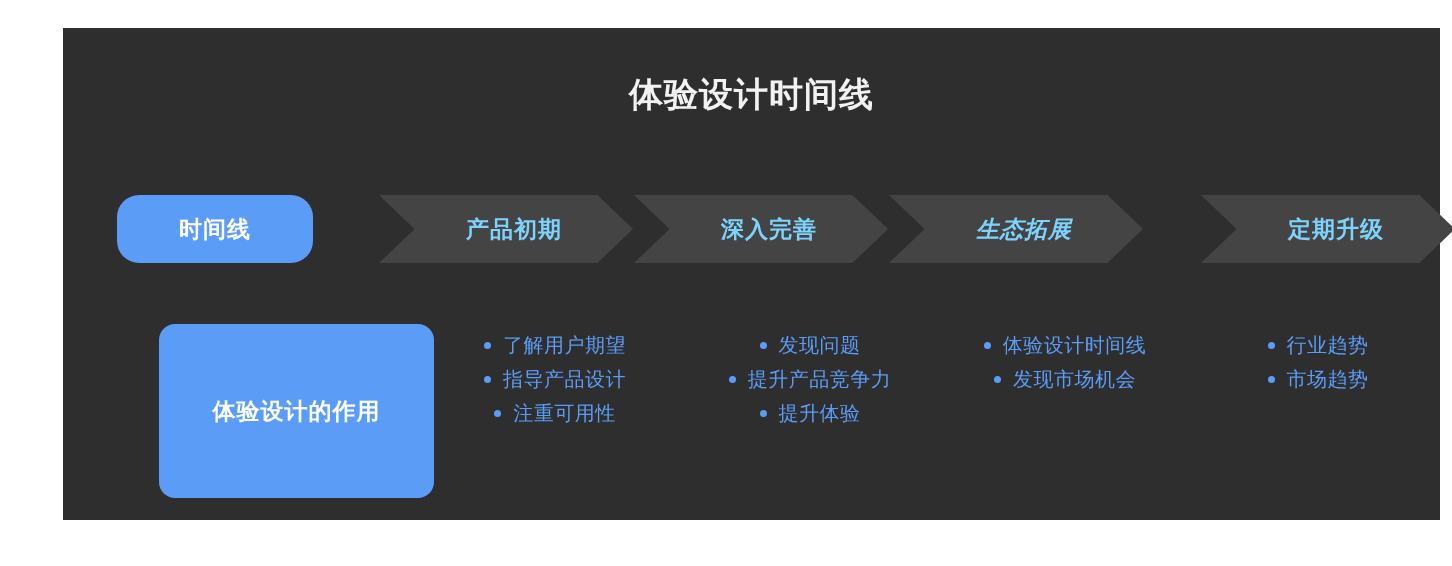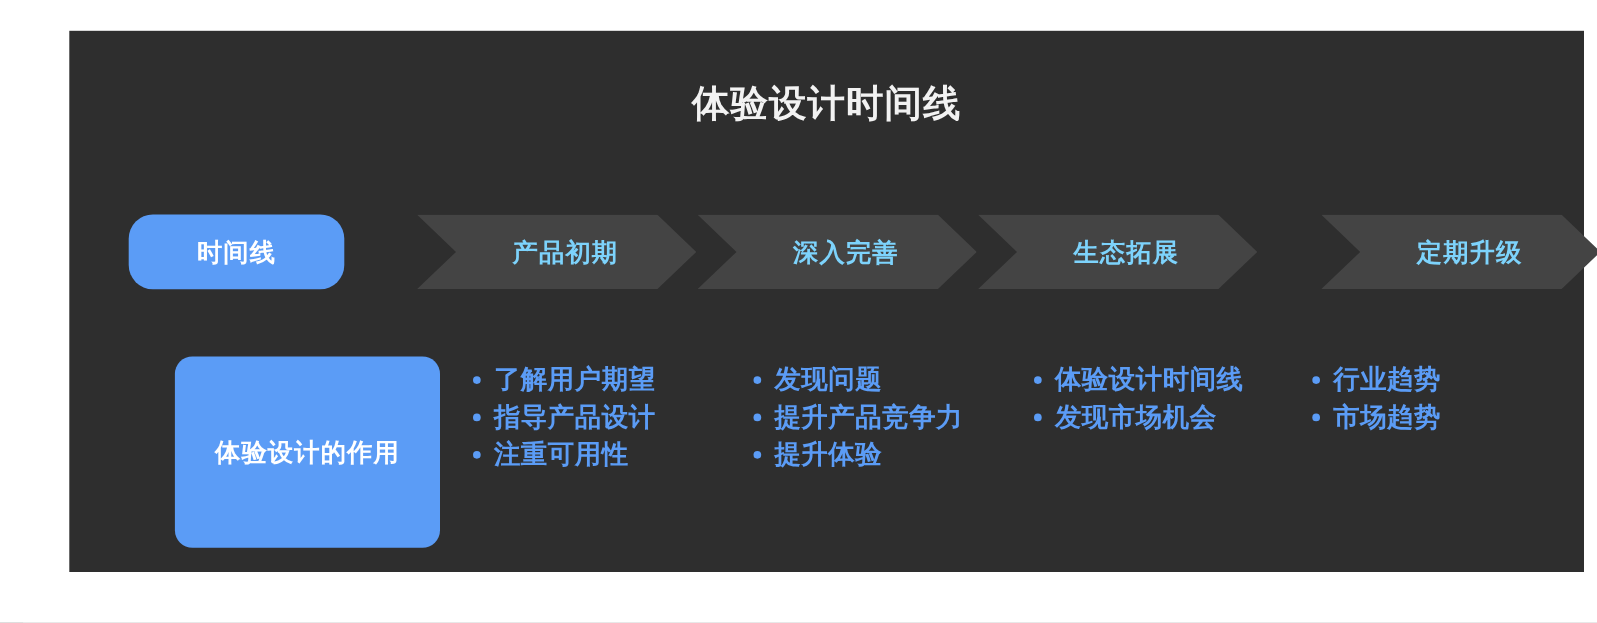--- a/index.html
+++ b/index.html
@@ -87,29 +87,29 @@
     font-size: 23px;
     font-weight: bold;
     letter-spacing: 1px;
     box-sizing: border-box;
     padding-left: 16px;
     -webkit-clip-path: polygon(0 0, 86% 0, 100% 50%, 86% 100%, 0 100%, 14% 50%);
     clip-path: polygon(0 0, 86% 0, 100% 50%, 86% 100%, 0 100%, 14% 50%);
   }
   .chevron.c1 { left: 262px; }
   .chevron.c2 { left: 517px; }
-  .chevron.c3 { left: 772px; }
+  .chevron.c3 { left: 772px; font-style: italic; }
   .chevron.c4 { left: 1084px; }
 
   
   .role-box {
     position: absolute;
     left: 96px;
     top: 296px;
-    width: 241px;
+    width: 275px;
     height: 174px;
     background: #5b9cf6;
     border-radius: 16px;
     display: flex;
     align-items: center;
     justify-content: center;
     color: #ffffff;
     font-size: 23px;
     font-weight: bold;
     letter-spacing: 1px;
@@ -133,25 +133,26 @@
   .col.k0 { left: 0px; }
   .col.k1 { left: 255px; }
   .col.k2 { left: 510px; }
   .col.k3 { left: 763px; }
 
   .bullet-item {
     display: flex;
     align-items: flex-start;
     margin-bottom: 9px;
     color: #5b9cf6;
-    font-size: 24px;
-    font-weight: bold;
+    font-size: 20px;
+    font-weight: normal;
     letter-spacing: 0.5px;
     line-height: 25px;
     white-space: nowrap;
+    justify-content: center;
   }
   .bullet-dot {
     width: 7px;
     height: 7px;
     border-radius: 50%;
     background: #5b9cf6;
     margin-right: 12px;
     margin-top: 9px;
     flex: 0 0 auto;
   }

